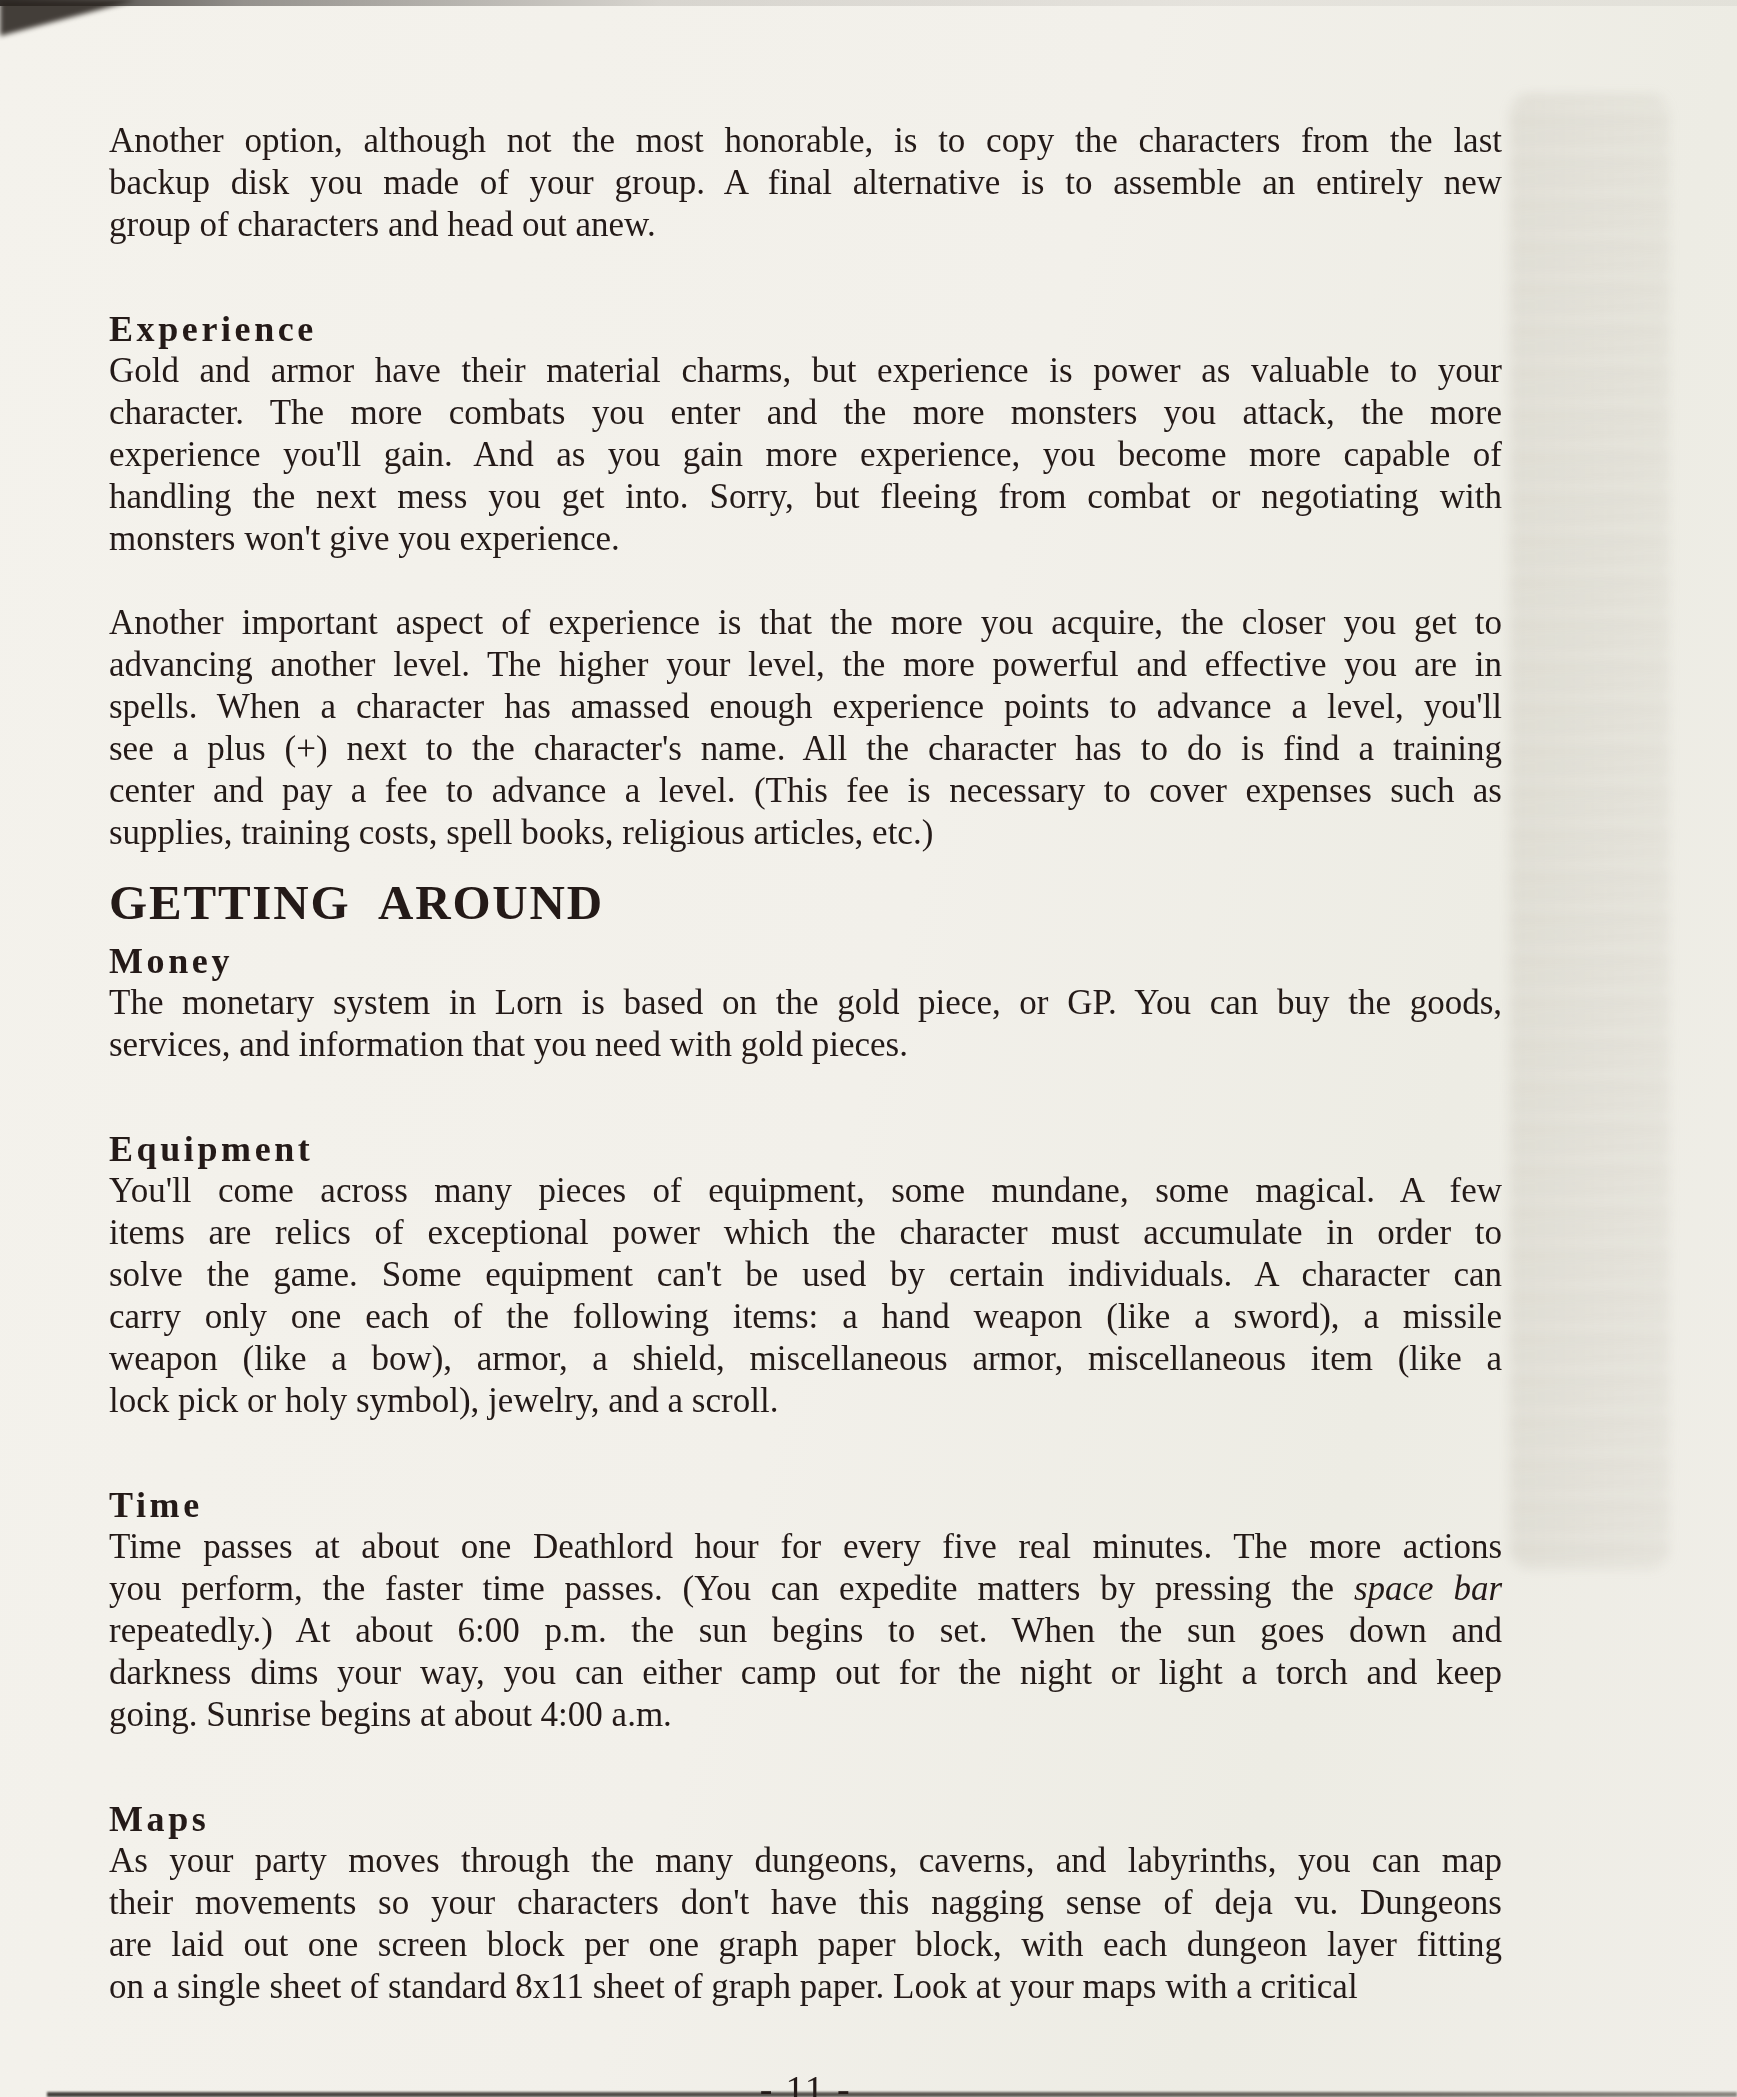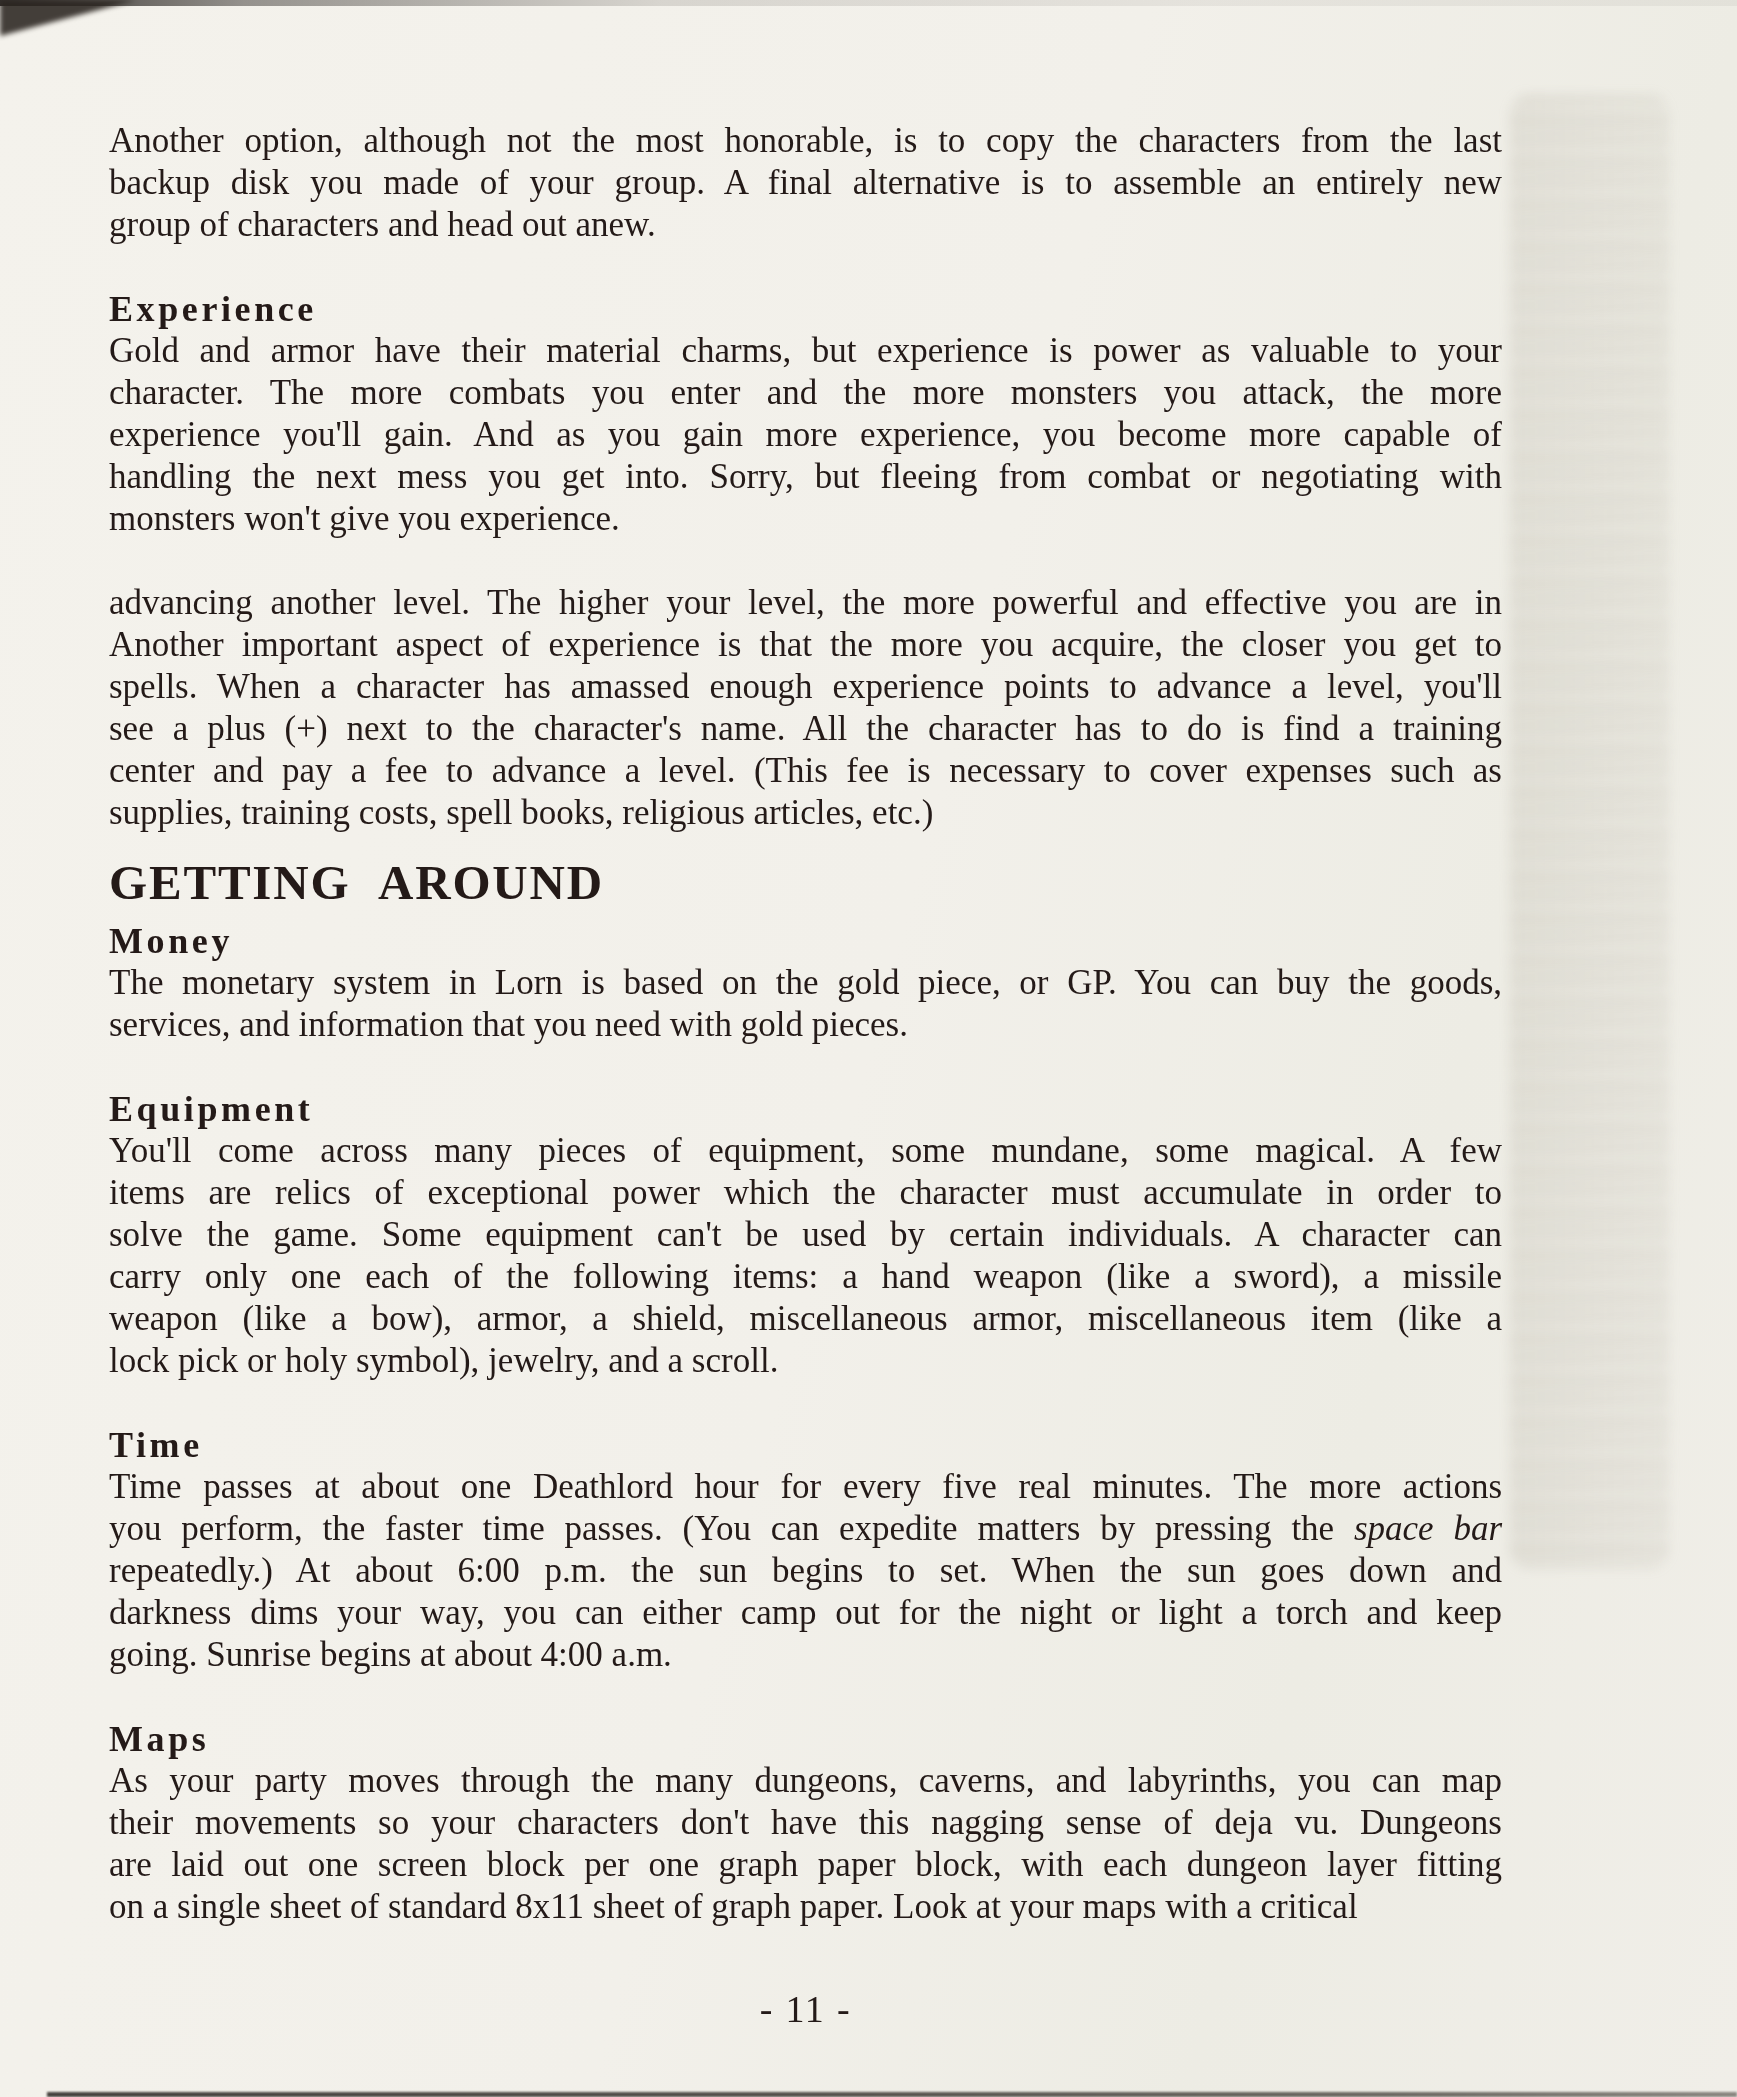--- a/index.html
+++ b/index.html
@@ -65,21 +65,21 @@
   .line em{}
 
   .sec-h1{
     font-size:49px;line-height:53px;font-weight:bold;
     letter-spacing:1.8px;word-spacing:16.4px;
     margin-top:22px;
   }
   .sec-h2{
     font-size:36px;line-height:42px;font-weight:bold;
     letter-spacing:3.6px;
-    margin-top:42px;
+    margin-top:62px;
   }
   .sec-h1 + .sec-h2{margin-top:11px;}
   .sec-h2 + .sec-paragraph{margin-top:0;}
   .sec-paragraph + .sec-h1{margin-top:22px;}
 
   .page-footer{
     margin-top:60px;
     font-size:38px;line-height:42px;
     text-align:center;
     letter-spacing:1.8px;
@@ -102,22 +102,22 @@
     </div>
     <div class="sec sec-h2">Experience</div>
     <div class="sec sec-paragraph">
       <div class="line">Gold and armor have their material charms, but experience is power as valuable to your</div>
       <div class="line">character. The more combats you enter and the more monsters you attack, the more</div>
       <div class="line">experience you'll gain. And as you gain more experience, you become more capable of</div>
       <div class="line">handling the next mess you get into. Sorry, but fleeing from combat or negotiating with</div>
       <div class="line line-last">monsters won't give you experience.</div>
     </div>
     <div class="sec sec-paragraph">
+      <div class="line">Another important aspect of experience is that the more you acquire, the closer you get to</div>
       <div class="line">advancing another level. The higher your level, the more powerful and effective you are in</div>
-      <div class="line">Another important aspect of experience is that the more you acquire, the closer you get to</div>
       <div class="line">spells. When a character has amassed enough experience points to advance a level, you'll</div>
       <div class="line">see a plus (+) next to the character's name. All the character has to do is find a training</div>
       <div class="line">center and pay a fee to advance a level. (This fee is necessary to cover expenses such as</div>
       <div class="line line-last">supplies, training costs, spell books, religious articles, etc.)</div>
     </div>
     <div class="sec sec-h1">GETTING AROUND</div>
     <div class="sec sec-h2">Money</div>
     <div class="sec sec-paragraph">
       <div class="line">The monetary system in Lorn is based on the gold piece, or GP. You can buy the goods,</div>
       <div class="line line-last">services, and information that you need with gold pieces.</div>

